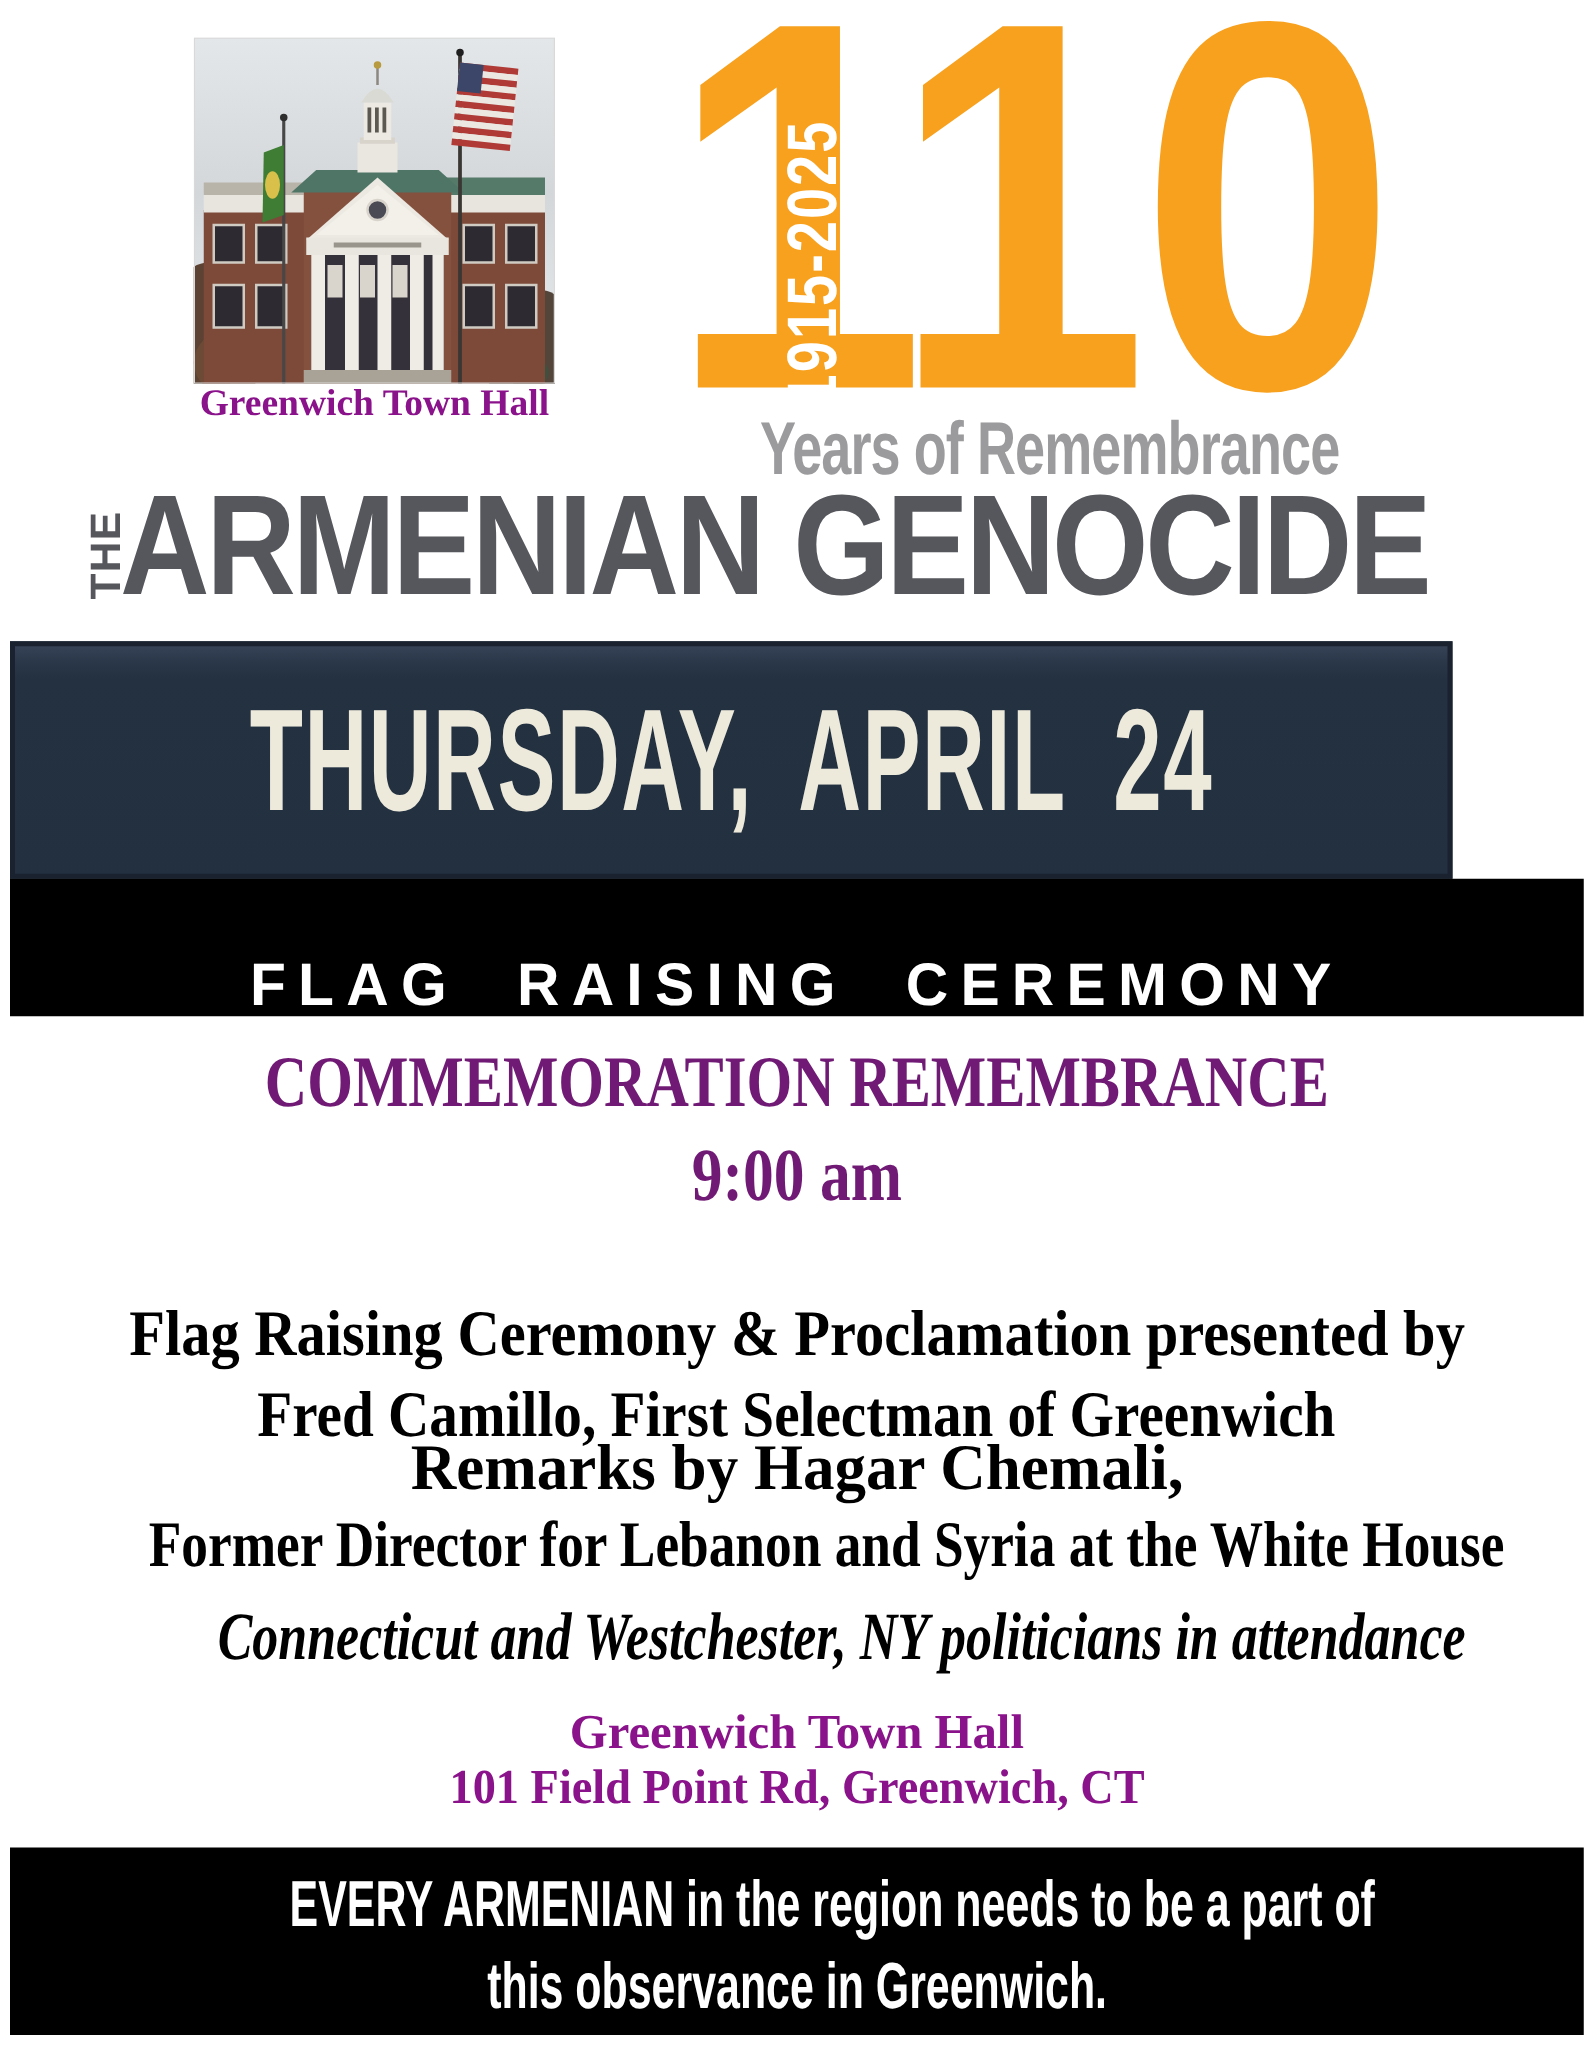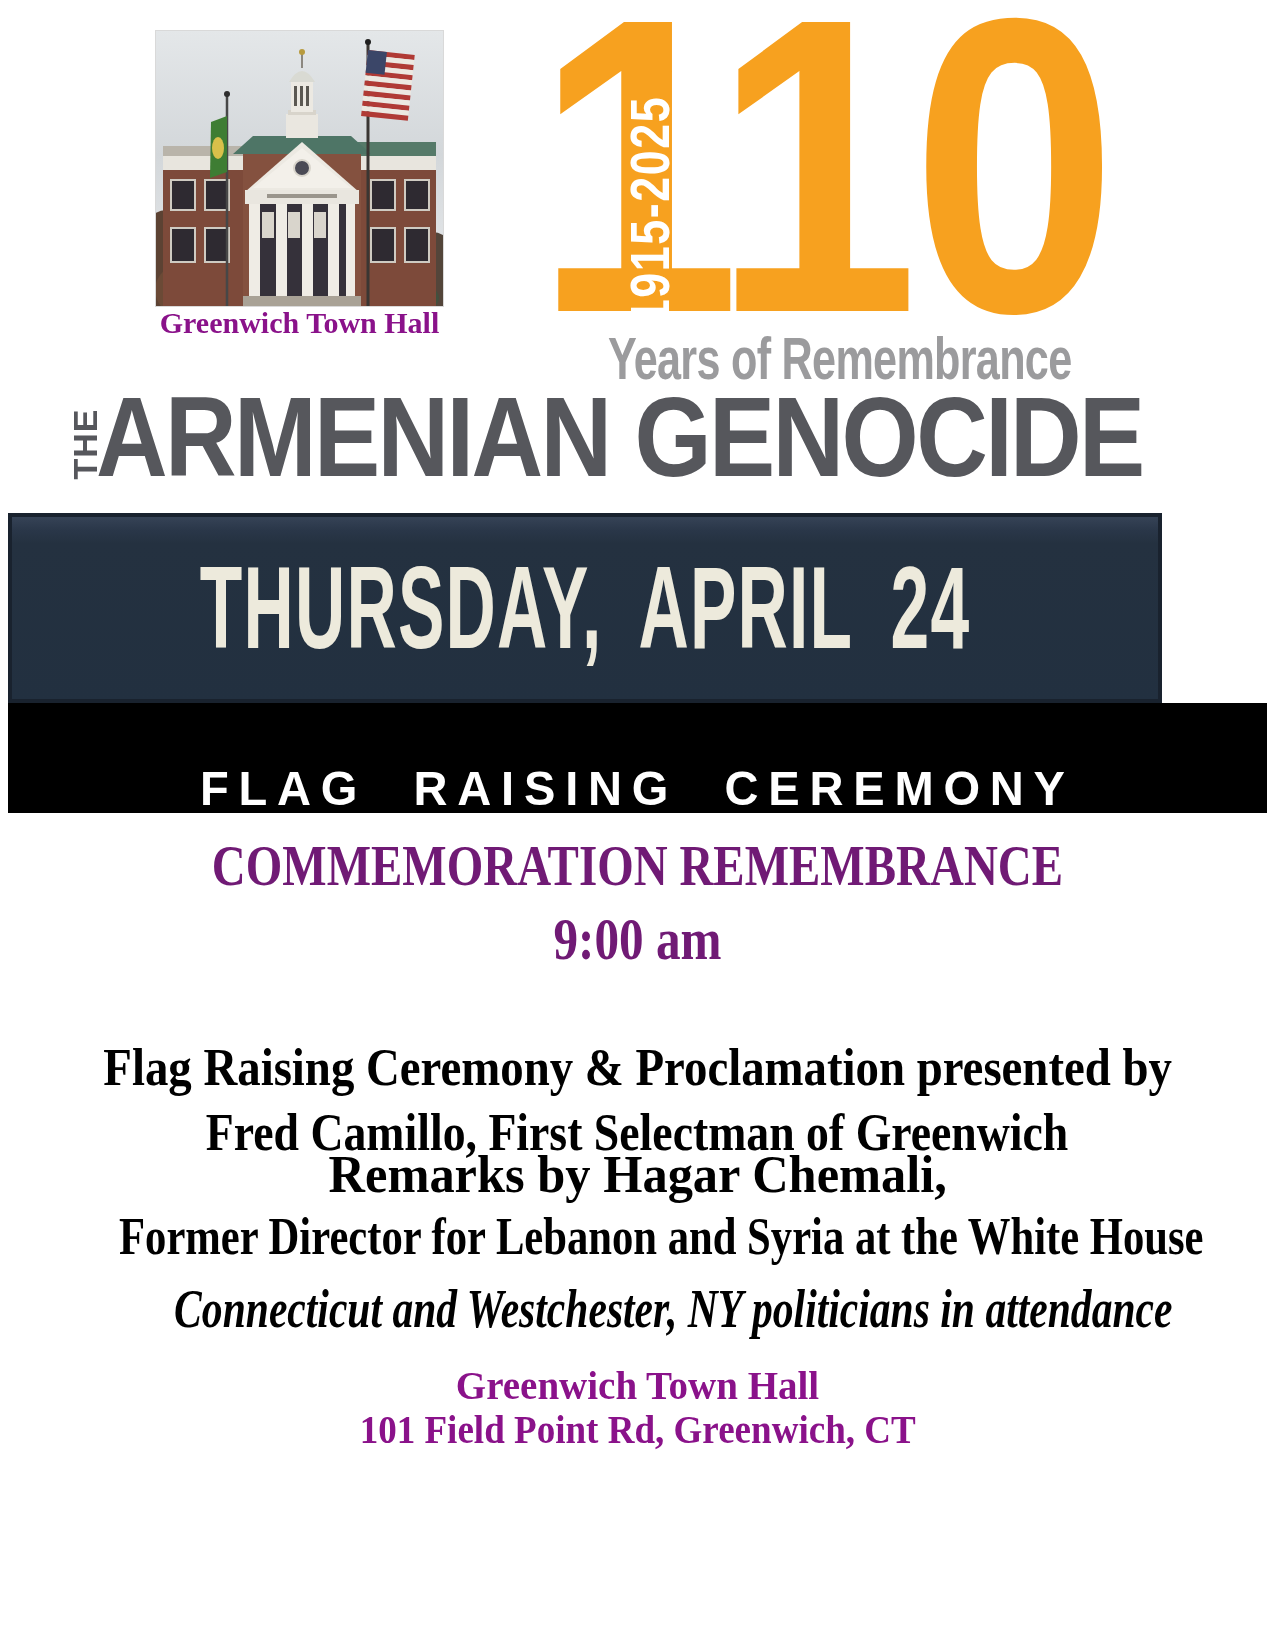--- a/index.html
+++ b/index.html
@@ -316,14 +316,22 @@
 
   <div class="abs venue">
     <div>
       <span class="sx100">Greenwich Town Hall</span>
     </div>
     <div>
       <span class="sx95">101 Field Point Rd, Greenwich, CT</span>
     </div>
   </div>
 
+  <div class="abs footer-banner">
+    <div>
+      <span>EVERY ARMENIAN in the region needs to be a part of</span>
+    </div>
+    <div>
+      <span>this observance in Greenwich.</span>
+    </div>
+  </div>
 
 </div>
 
 </body></html>

